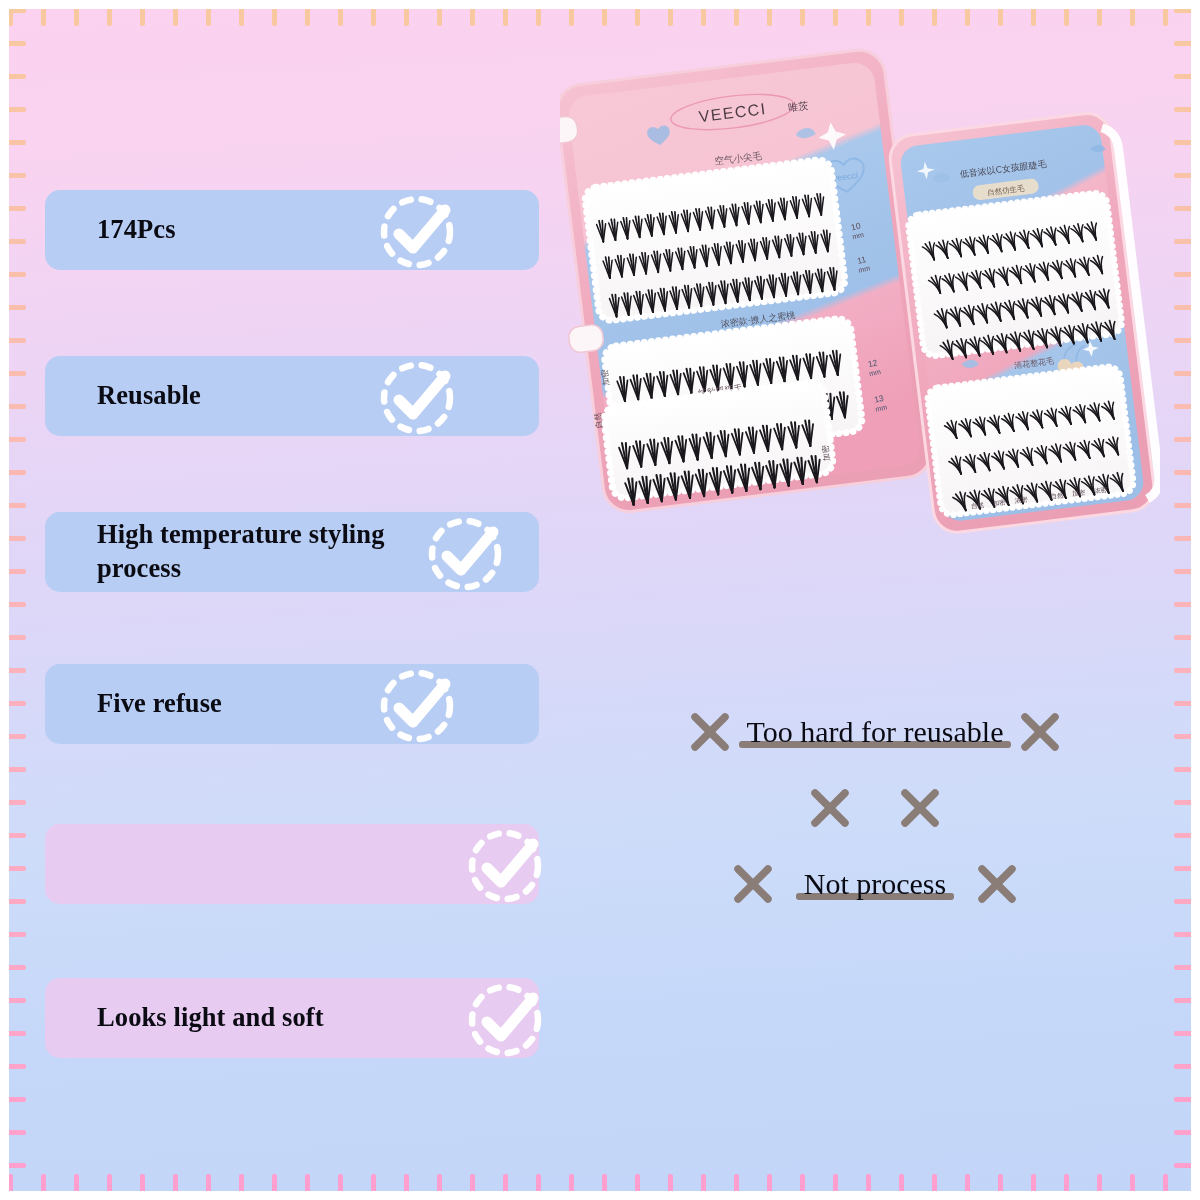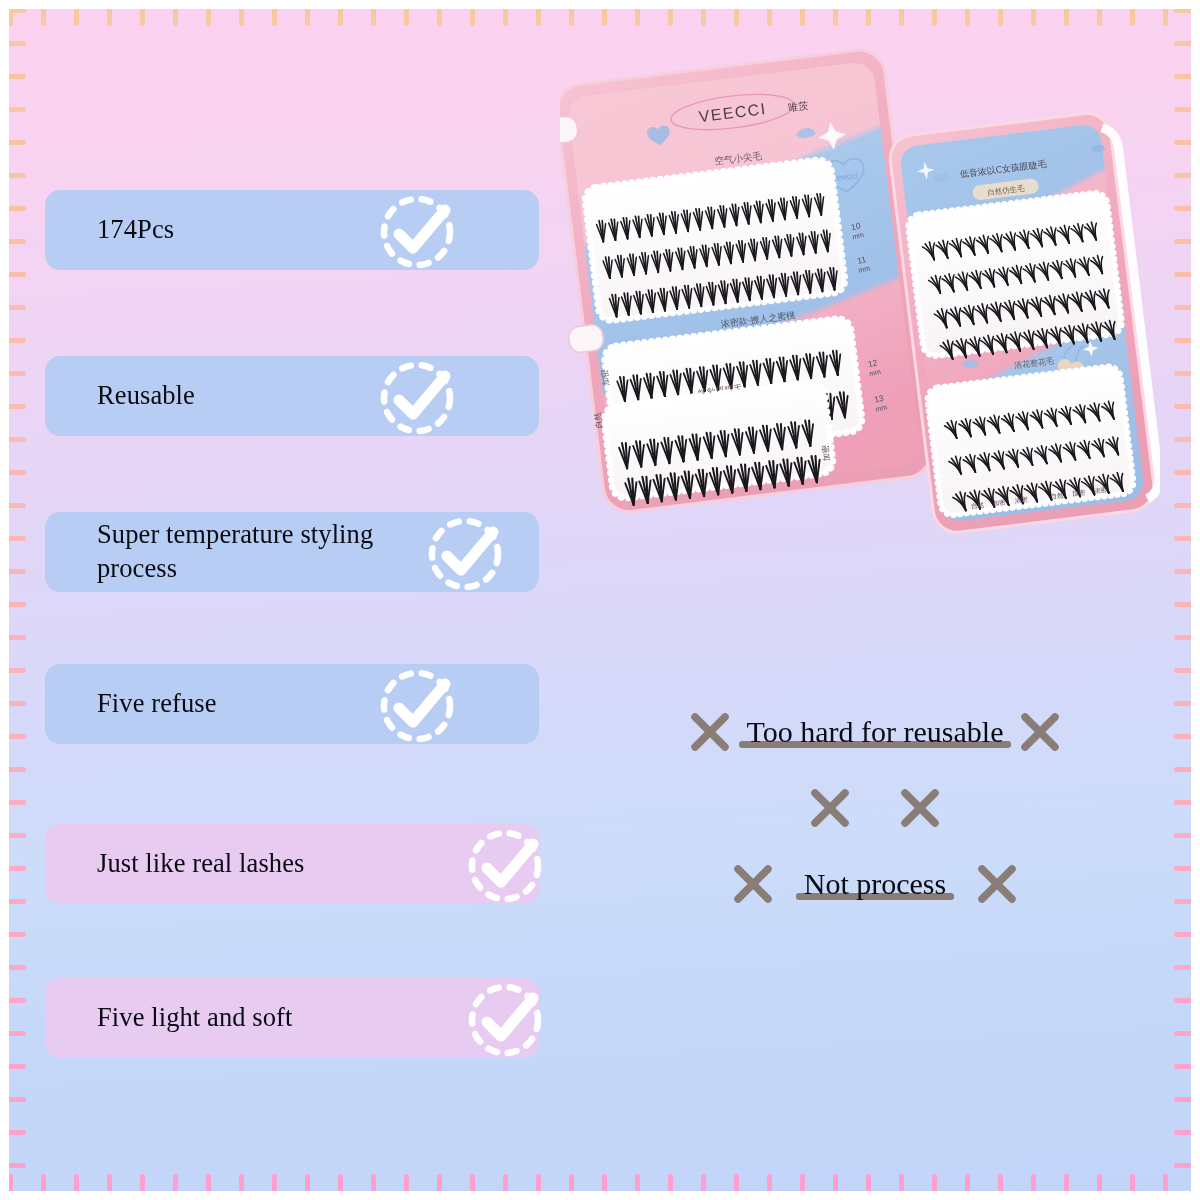--- a/index.html
+++ b/index.html
@@ -82,21 +82,21 @@
     border-radius: 15px;
     display: flex;
     align-items: center;
     z-index: 12;
   }
   .pill.blue { background: #b8cdf4; }
   .pill.pink { background: #e8cbf0; }
 
   .pill-label {
     font-size: 26.5px;
-    font-weight: normal;
+    font-weight: bold;
     color: #0b0b14;
     line-height: 1.28;
     margin-left: 52px;
     max-width: 300px;
     letter-spacing: 0.1px;
   }
 
   .check {
     position: absolute;
     width: 84px;
@@ -338,48 +338,47 @@
         <div class="pill blue" style="top: 356px;">
           <div class="pill-label">Reusable</div>
           <div class="check" style="left: 330px; top: -2px;">
             <svg viewBox="0 0 84 84" xmlns="http://www.w3.org/2000/svg">
               <circle cx="42" cy="44" r="33" fill="none" stroke="#ffffff" stroke-width="6.5" stroke-linecap="round" stroke-dasharray="9 11"></circle>
               <path d="M24 46 L38 60 L70 22" fill="none" stroke="#ffffff" stroke-width="11" stroke-linecap="round" stroke-linejoin="round"></path>
             </svg>
           </div>
         </div>
         <div class="pill blue" style="top: 512px;">
-          <div class="pill-label">Super temperature styling process</div>
+          <div class="pill-label">High temperature styling process</div>
           <div class="check" style="left: 378px; top: -2px;">
             <svg viewBox="0 0 84 84" xmlns="http://www.w3.org/2000/svg">
               <circle cx="42" cy="44" r="33" fill="none" stroke="#ffffff" stroke-width="6.5" stroke-linecap="round" stroke-dasharray="9 11"></circle>
               <path d="M24 46 L38 60 L70 22" fill="none" stroke="#ffffff" stroke-width="11" stroke-linecap="round" stroke-linejoin="round"></path>
             </svg>
           </div>
         </div>
         <div class="pill blue" style="top: 664px;">
           <div class="pill-label">Five refuse</div>
           <div class="check" style="left: 330px; top: -2px;">
             <svg viewBox="0 0 84 84" xmlns="http://www.w3.org/2000/svg">
               <circle cx="42" cy="44" r="33" fill="none" stroke="#ffffff" stroke-width="6.5" stroke-linecap="round" stroke-dasharray="9 11"></circle>
               <path d="M24 46 L38 60 L70 22" fill="none" stroke="#ffffff" stroke-width="11" stroke-linecap="round" stroke-linejoin="round"></path>
             </svg>
           </div>
         </div>
         <div class="pill pink" style="top: 824px;">
-          <div class="pill-label">Just like real lashes</div>
           <div class="check" style="left: 418px; top: -2px;">
             <svg viewBox="0 0 84 84" xmlns="http://www.w3.org/2000/svg">
               <circle cx="42" cy="44" r="33" fill="none" stroke="#ffffff" stroke-width="6.5" stroke-linecap="round" stroke-dasharray="9 11"></circle>
               <path d="M24 46 L38 60 L70 22" fill="none" stroke="#ffffff" stroke-width="11" stroke-linecap="round" stroke-linejoin="round"></path>
             </svg>
           </div>
         </div>
         <div class="pill pink" style="top: 978px;">
-          <div class="pill-label">Five light and soft</div>
+          <div class="pill-label">Looks light and soft</div>
           <div class="check" style="left: 418px; top: -2px;">
             <svg viewBox="0 0 84 84" xmlns="http://www.w3.org/2000/svg">
               <circle cx="42" cy="44" r="33" fill="none" stroke="#ffffff" stroke-width="6.5" stroke-linecap="round" stroke-dasharray="9 11"></circle>
               <path d="M24 46 L38 60 L70 22" fill="none" stroke="#ffffff" stroke-width="11" stroke-linecap="round" stroke-linejoin="round"></path>
             </svg>
           </div>
         </div>
       </div>
 
 

